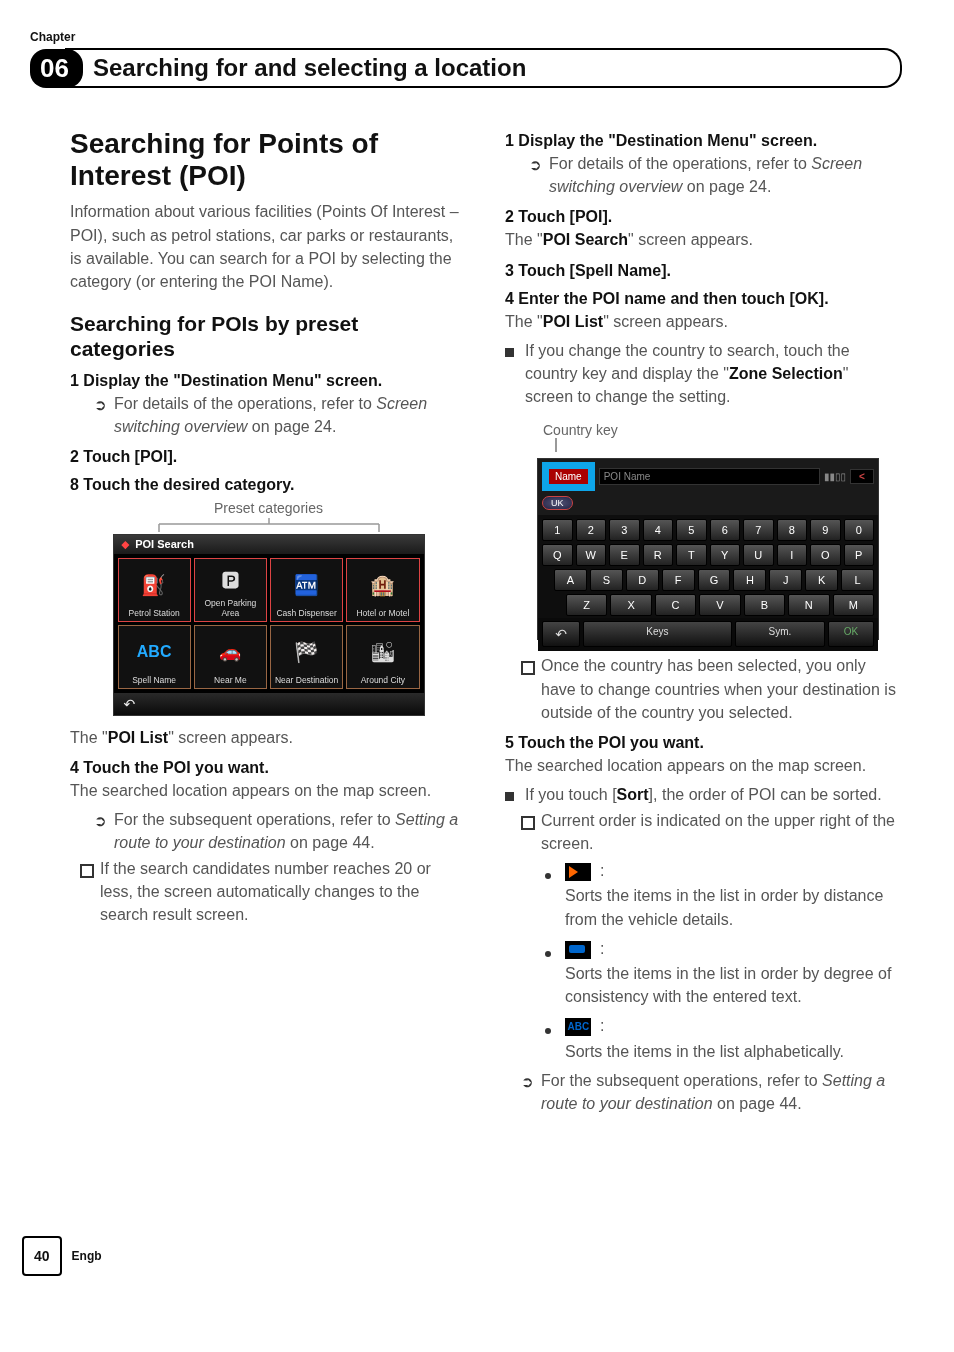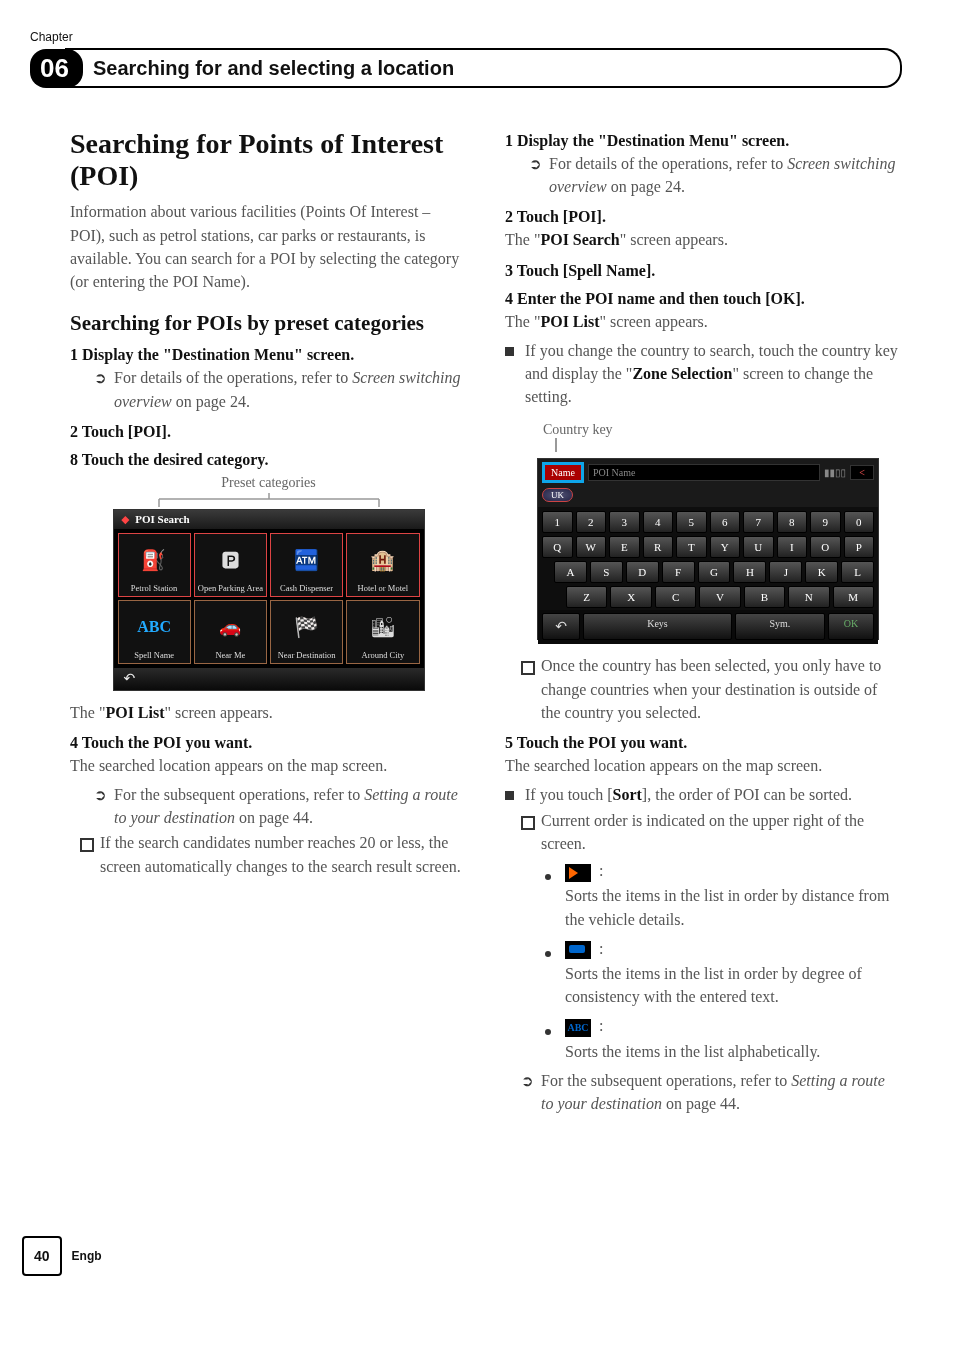--- a/index.html
+++ b/index.html
@@ -11,21 +11,21 @@
   }
   .page {
     width: 954px;
     height: 1352px;
     box-sizing: border-box;
     padding: 30px 52px 30px 40px;
     position: relative;
   }
   .chapter-label {
     font-size: 12px;
-    font-weight: 400;
+    font-weight: 700;
     margin-left: -10px;
   }
   .header-bar {
     display: flex;
     align-items: center;
     margin-top: 4px;
     margin-bottom: 40px;
     margin-left: -10px;
   }
   .chapter-badge {
@@ -43,27 +43,26 @@
     border: 2px solid #000;
     border-width: 2px 2px 2px 0;
     border-radius: 0 18px 18px 0;
     height: 36px;
     display: flex;
     align-items: center;
     margin-left: -18px;
     padding-left: 28px;
   }
   .chapter-title {
-    font-size: 20px;
+    font-size: 24px;
     font-weight: 700;
   }
   .columns {
     display: flex;
     gap: 38px;
-    font-family: Liberation Serif, serif;
   }
   .col {
     flex: 1;
     min-width: 0;
   }
   .col-left { padding-left: 30px; }
   .col-right { padding-right: 0; }
   h1.section {
     font-size: 28px;
     font-weight: 800;
@@ -200,21 +199,21 @@
   }
   .kbd-top {
     display:flex;
     align-items:center;
     gap:4px;
     padding:3px 4px;
     background:#1a1a1a;
   }
   .kbd-tab {
     background:#a00; color:#fff; font-size:10px; padding:2px 6px;
-    border: 3px solid #0ea5e9;
+    border: 7px solid #0ea5e9;
   }
   .kbd-input {
     flex:1; color:#888; font-size:10px; padding:2px 4px;
     border:1px solid #333; background:#000;
   }
   .kbd-del {
     width:22px; text-align:center; color:#c44; font-weight:700;
     border:1px solid #333; background:#000; padding:1px 0;
   }
   .kbd-row2 {

